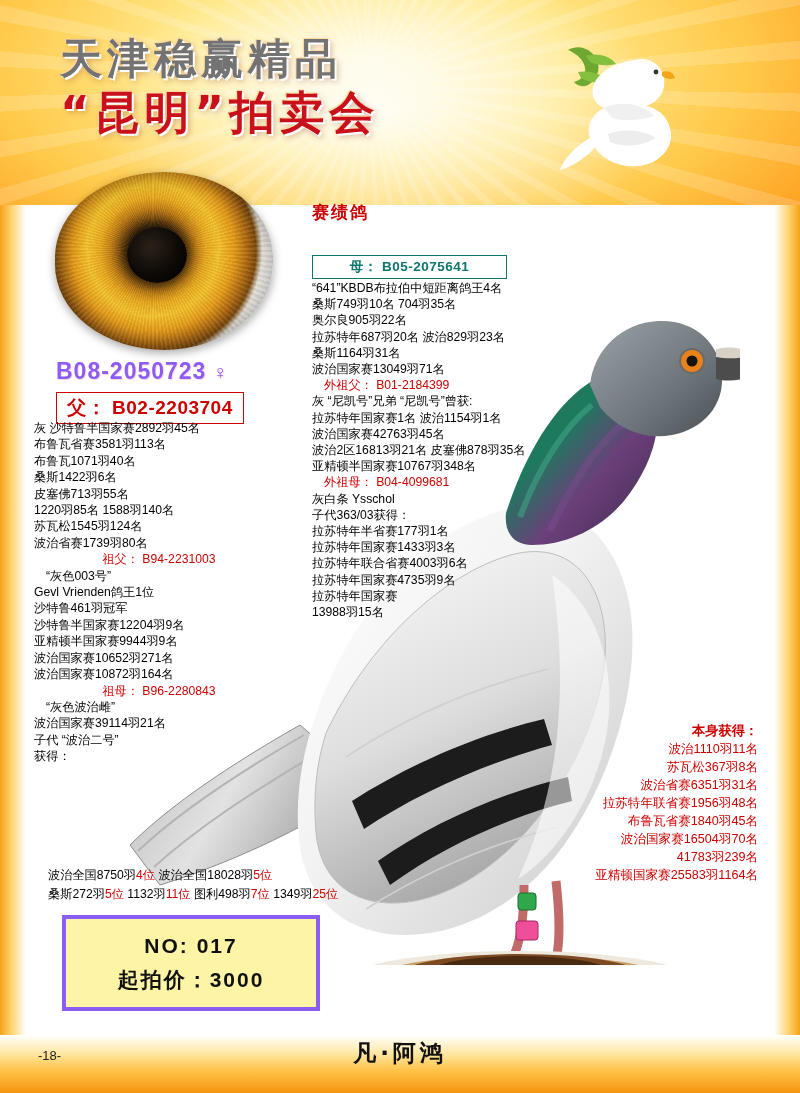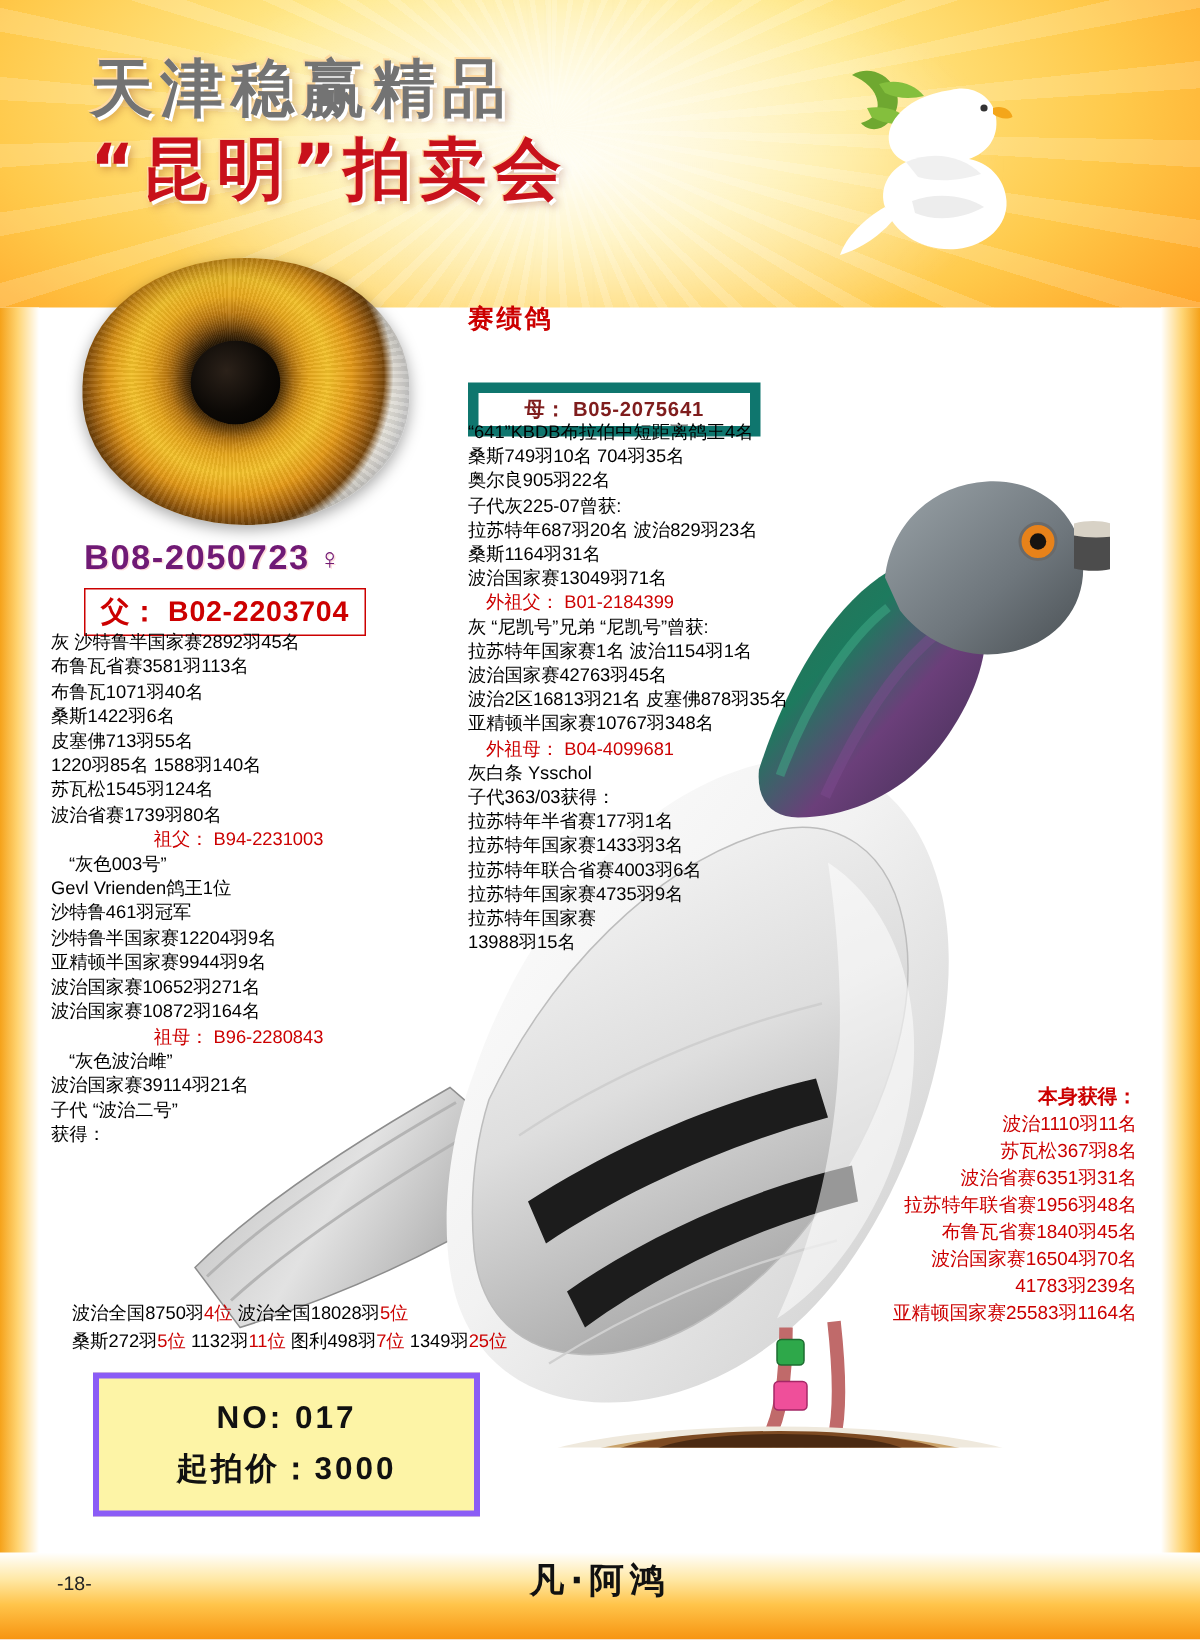--- a/index.html
+++ b/index.html
@@ -165,21 +165,21 @@
     height: 720px;
     z-index: 3;
   }
   
   .ring-id {
     position: absolute;
     left: 56px;
     top: 358px;
     font-size: 23px;
     font-weight: bold;
-    color: #701a75;
+    color: #8b5cf6;
     letter-spacing: 1px;
     font-family: "Liberation Sans", sans-serif;
     z-index: 7;
     text-shadow: 1px 1px 0 #ffdada;
   }
   .ring-id .sex { font-size: 20px; margin-left: 6px; }
 
   .sire-header {
     position: absolute;
     left: 56px;
@@ -209,25 +209,25 @@
   .left-col .ln { white-space: nowrap; }
   .left-col .red { color: #cc0000; }
   .left-col .center { text-align: center; }
   .left-col .indent { padding-left: 12px; }
 
   .dam-header {
     position: absolute;
     left: 312px;
     top: 255px;
     width: 195px;
-    border: 7px solid #0f766e;
+    border: 1px solid #0f766e;
     padding: 2px 4px;
     font-size: 13.5px;
     font-weight: bold;
-    color: #7f1d1d;
+    color: #0f766e;
     text-align: center;
     letter-spacing: .5px;
     background: rgba(255,255,255,.8);
     z-index: 7;
     box-sizing: border-box;
   }
   .section-label {
     position: absolute;
     left: 312px;
     top: 201px;
@@ -475,21 +475,20 @@
     <div class="ln">子代 “波治二号”</div>
     <div class="ln">获得：</div>
   </div>
 
   <div class="dam-header">母： B05-2075641</div>
 
   <div class="mid-col">
     <div class="ln">“641”KBDB布拉伯中短距离鸽王4名</div>
     <div class="ln">桑斯749羽10名  704羽35名</div>
     <div class="ln">奥尔良905羽22名</div>
-    <div class="ln">子代灰225-07曾获:</div>
     <div class="ln">拉苏特年687羽20名  波治829羽23名</div>
     <div class="ln">桑斯1164羽31名</div>
     <div class="ln">波治国家赛13049羽71名</div>
     <div class="ln red">外祖父： B01-2184399</div>
     <div class="ln">灰 “尼凯号”兄弟  “尼凯号”曾获:</div>
     <div class="ln">拉苏特年国家赛1名 波治1154羽1名</div>
     <div class="ln">波治国家赛42763羽45名</div>
     <div class="ln">波治2区16813羽21名  皮塞佛878羽35名</div>
     <div class="ln">亚精顿半国家赛10767羽348名</div>
     <div class="ln red">外祖母： B04-4099681</div>

